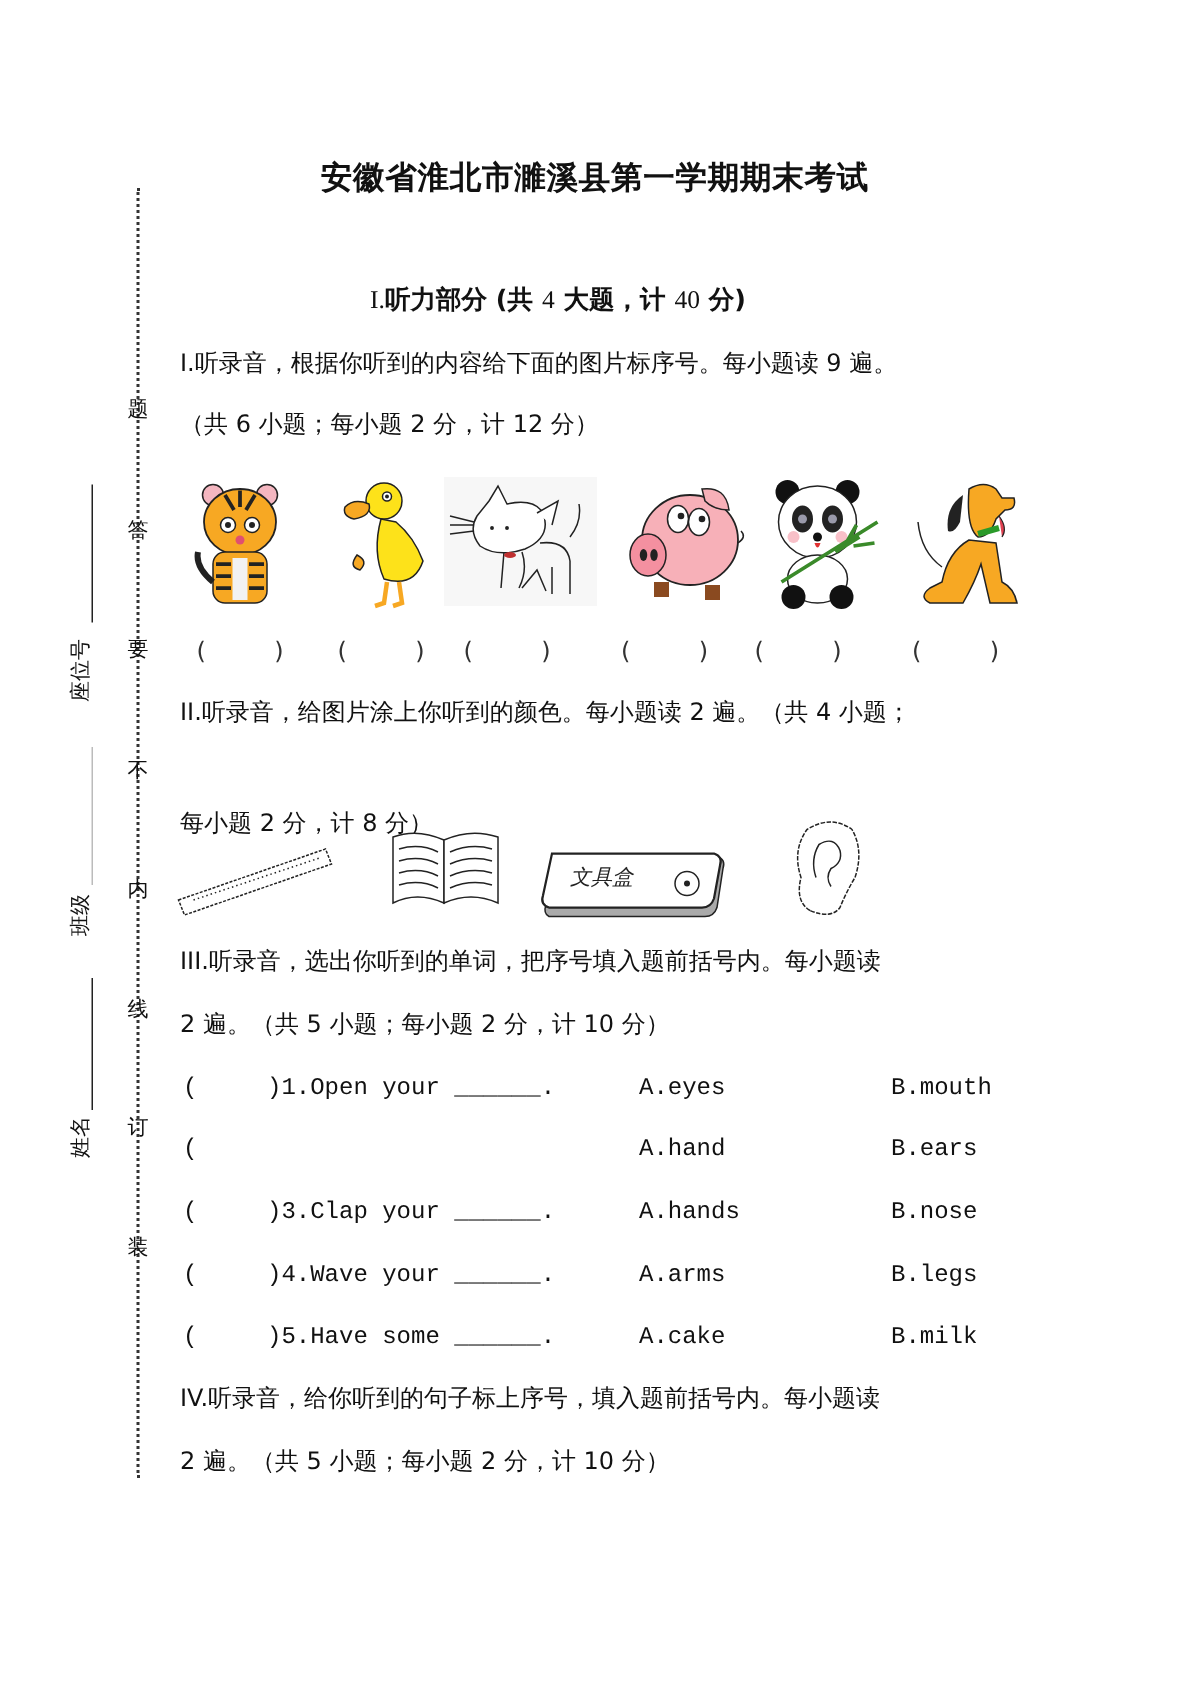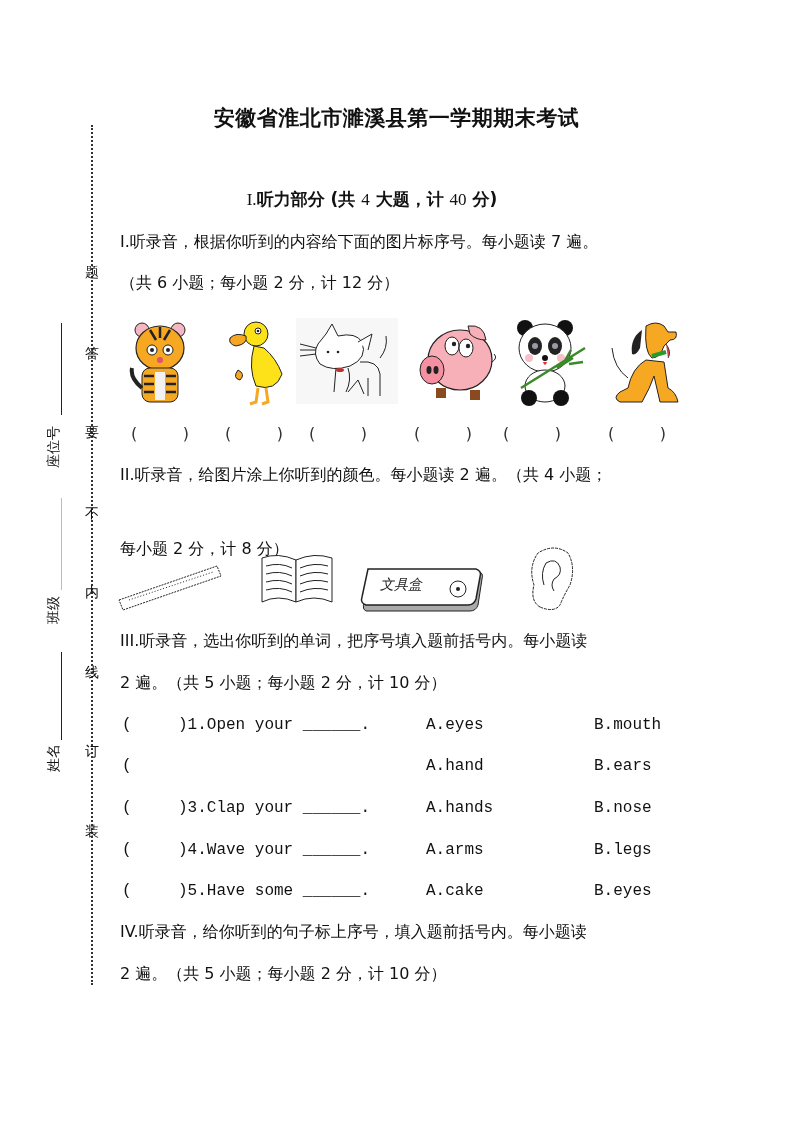--- a/index.html
+++ b/index.html
@@ -51,21 +51,21 @@
 <div class="abs title">安徽省淮北市濉溪县第一学期期末考试</div>
 
 <div class="abs part-heading">
   <span class="roman">I.</span><span>听力部分 (共</span>
   <span class="num">4</span>
   <span>大题，计</span>
   <span class="num">40</span>
   <span>分)</span>
 </div>
 
-<div class="abs instr" style="top:232px;">I.听录音，根据你听到的内容给下面的图片标序号。每小题读 7 遍。</div>
+<div class="abs instr" style="top:232px;">I.听录音，根据你听到的内容给下面的图片标序号。每小题读 9 遍。</div>
 <div class="abs instr" style="top:273px;">（共 6 小题；每小题 2 分，计 12 分）</div>
 
 <svg class="abs pic" style="left:128px;width:72px;" viewBox="0 0 72 90">
   <circle cx="14" cy="12" r="7" fill="#f4b6c0" stroke="#222" stroke-width="1"></circle>
   <circle cx="50" cy="12" r="7" fill="#f4b6c0" stroke="#222" stroke-width="1"></circle>
   <ellipse cx="32" cy="30" rx="24" ry="22" fill="#f7a823" stroke="#222" stroke-width="1.2"></ellipse>
   <path d="M22 12 L28 22 M32 9 L32 20 M42 12 L36 22" stroke="#222" stroke-width="2.5"></path>
   <circle cx="24" cy="32" r="5" fill="#fff" stroke="#222"></circle>
     <circle cx="40" cy="32" r="5" fill="#fff" stroke="#222"></circle>
   <circle cx="24" cy="32" r="2" fill="#222"></circle>
@@ -215,17 +215,17 @@
 <div class="abs qrow" style="top:841px;">
   <span style="left:2px;">(</span>
   <span style="left:58px;">)4.Wave your ______.</span>
   <span style="left:306px;">A.arms</span>
   <span style="left:474px;">B.legs</span>
 </div>
 <div class="abs qrow" style="top:882px;">
   <span style="left:2px;">(</span>
   <span style="left:58px;">)5.Have some ______.</span>
   <span style="left:306px;">A.cake</span>
-  <span style="left:474px;">B.eyes</span>
+  <span style="left:474px;">B.milk</span>
 </div>
 
 <div class="abs instr" style="top:922px;">IV.听录音，给你听到的句子标上序号，填入题前括号内。每小题读</div>
 <div class="abs instr" style="top:964px;">2 遍。（共 5 小题；每小题 2 分，计 10 分）</div>
 
 </body></html>

